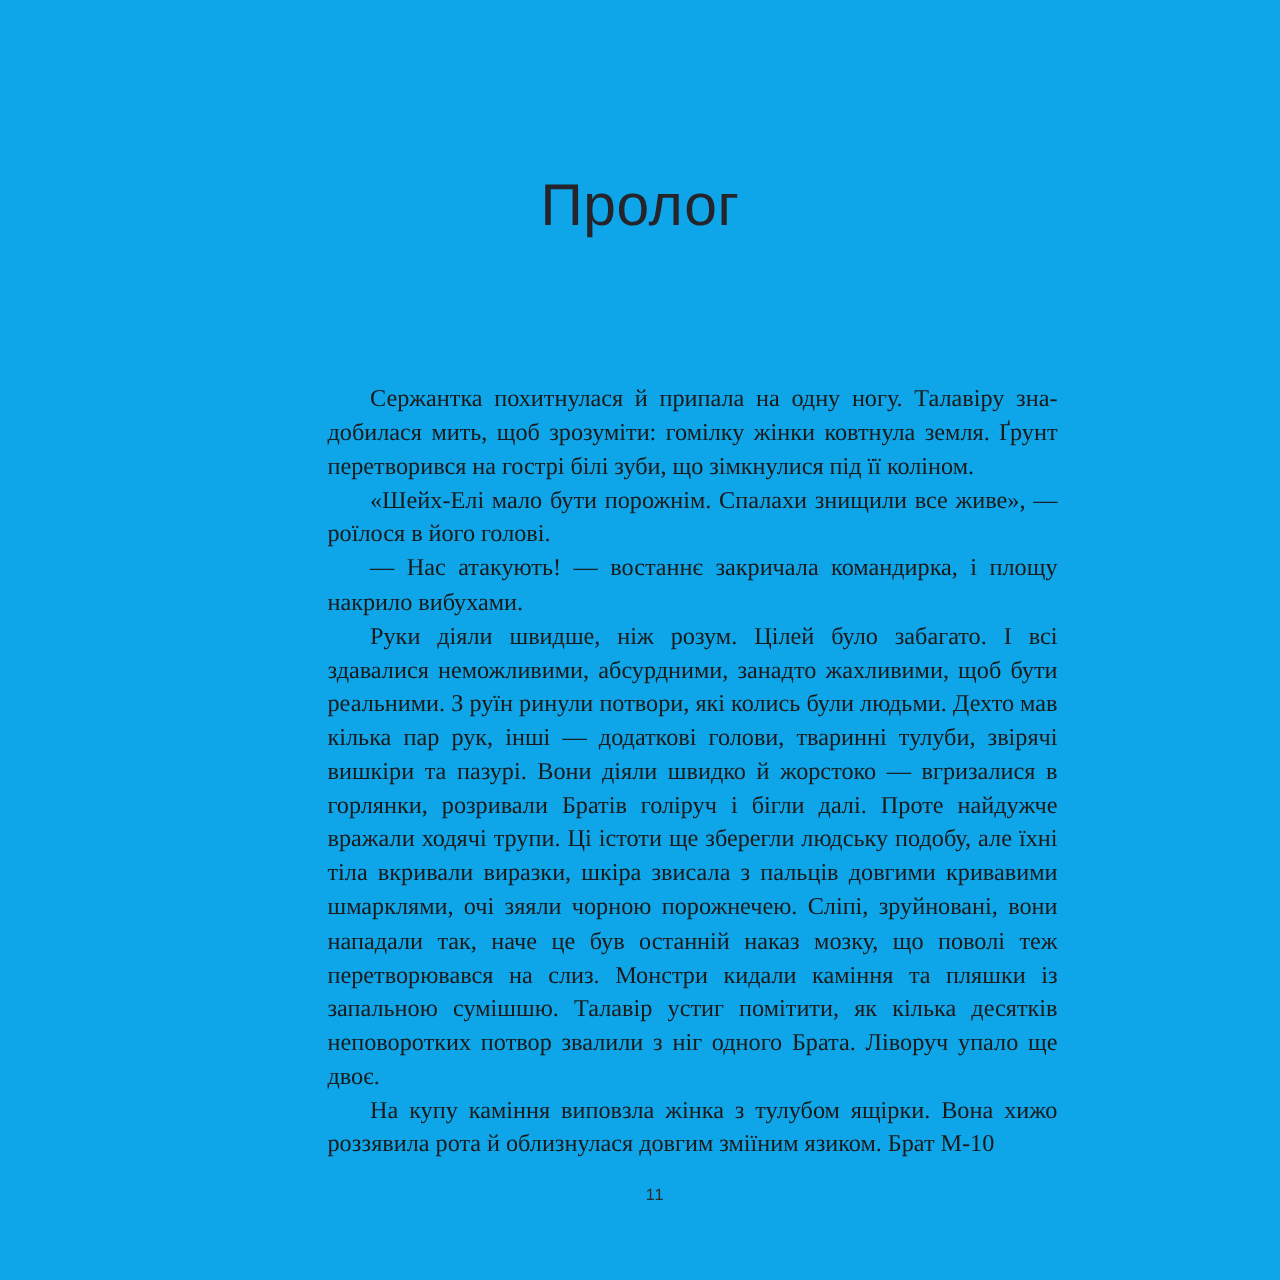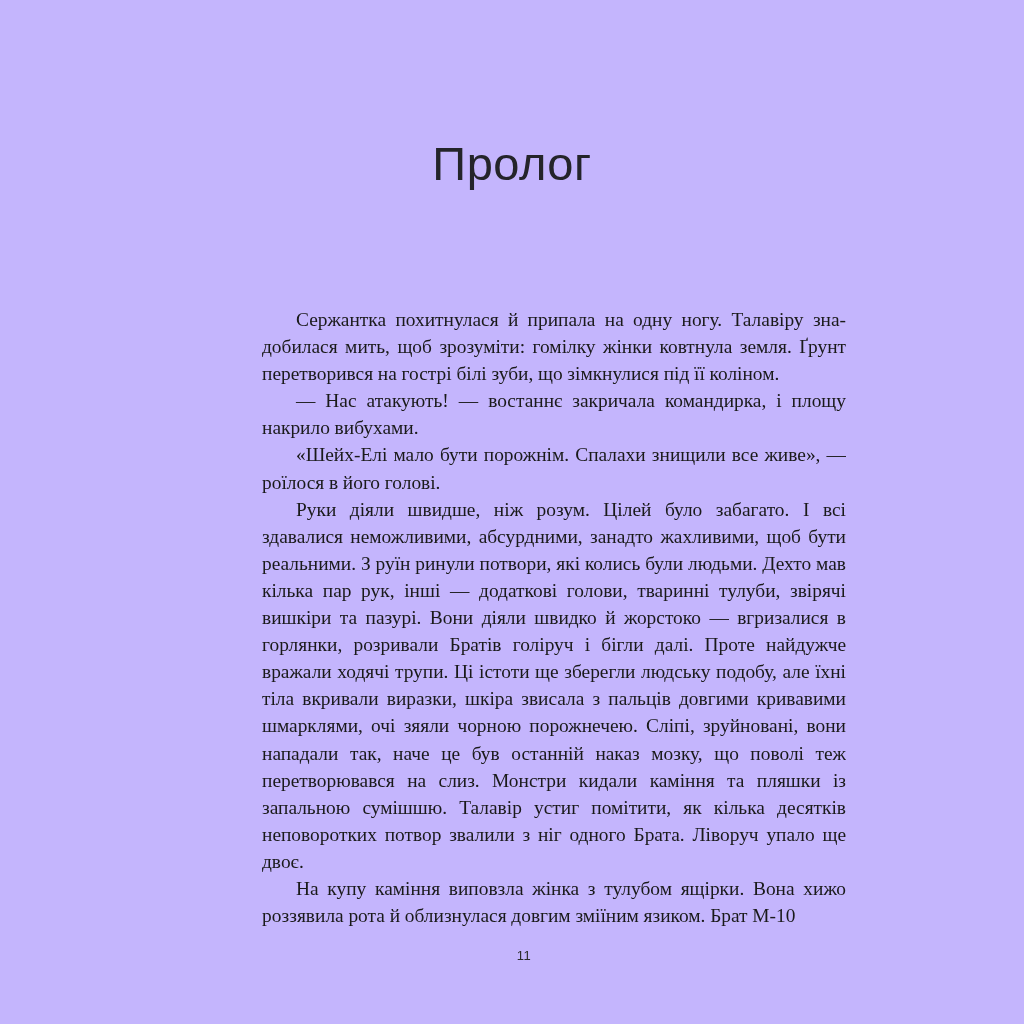--- a/index.html
+++ b/index.html
@@ -14,21 +14,21 @@
   body {
     font-family: "Liberation Serif", "DejaVu Serif", serif;
     color: #1a1a1a;
     -webkit-font-smoothing: antialiased;
   }
 
   .page {
     position: relative;
     width: 1024px;
     height: 1024px;
-    background: #c4b5fd;
+    background: #0ea5e9;
     overflow: hidden;
   }
 
   
   .chapter-title {
     position: absolute;
     top: 138px;
     left: 0;
     width: 1024px;
     text-align: center;
@@ -85,21 +85,21 @@
 </style>
 </head>
 <body>
 
 <div class="page">
 
   <h1 class="chapter-title">Пролог</h1>
 
   <div class="text-block">
     <p class="para">Сержантка похитнулася й припала на одну ногу. Талавіру зна-добилася мить, щоб зрозуміти: гомілку жінки ковтнула земля. Ґрунт перетворився на гострі білі зуби, що зімкнулися під її коліном.</p>
+    <p class="para">«Шейх-Елі мало бути порожнім. Спалахи знищили все живе», — роїлося в його голові.</p>
     <p class="para">— Нас атакують! — востаннє закричала командирка, і площу накрило вибухами.</p>
-    <p class="para">«Шейх-Елі мало бути порожнім. Спалахи знищили все живе», — роїлося в його голові.</p>
     <p class="para">Руки діяли швидше, ніж розум. Цілей було забагато. І всі здавалися неможливими, абсурдними, занадто жахливими, щоб бути реальними. З руїн ринули потвори, які колись були людьми. Дехто мав кілька пар рук, інші — додаткові голови, тваринні тулуби, звірячі вишкіри та пазурі. Вони діяли швидко й жорстоко — вгризалися в горлянки, розривали Братів голіруч і бігли далі. Проте найдужче вражали ходячі трупи. Ці істоти ще зберегли людську подобу, але їхні тіла вкривали виразки, шкіра звисала з пальців довгими кривавими шмарклями, очі зяяли чорною порожнечею. Сліпі, зруйновані, вони нападали так, наче це був останній наказ мозку, що поволі теж перетворювався на слиз. Монстри кидали каміння та пляшки із запальною сумішшю. Талавір устиг помітити, як кілька десятків неповоротких потвор звалили з ніг одного Брата. Ліворуч упало ще двоє.</p>
     <p class="para continues">На купу каміння виповзла жінка з тулубом ящірки. Вона хижо роззявила рота й облизнулася довгим зміїним язиком. Брат М-10</p>
   </div>
 
   <div class="folio">11</div>
 
 </div>
 
 </body></html>

